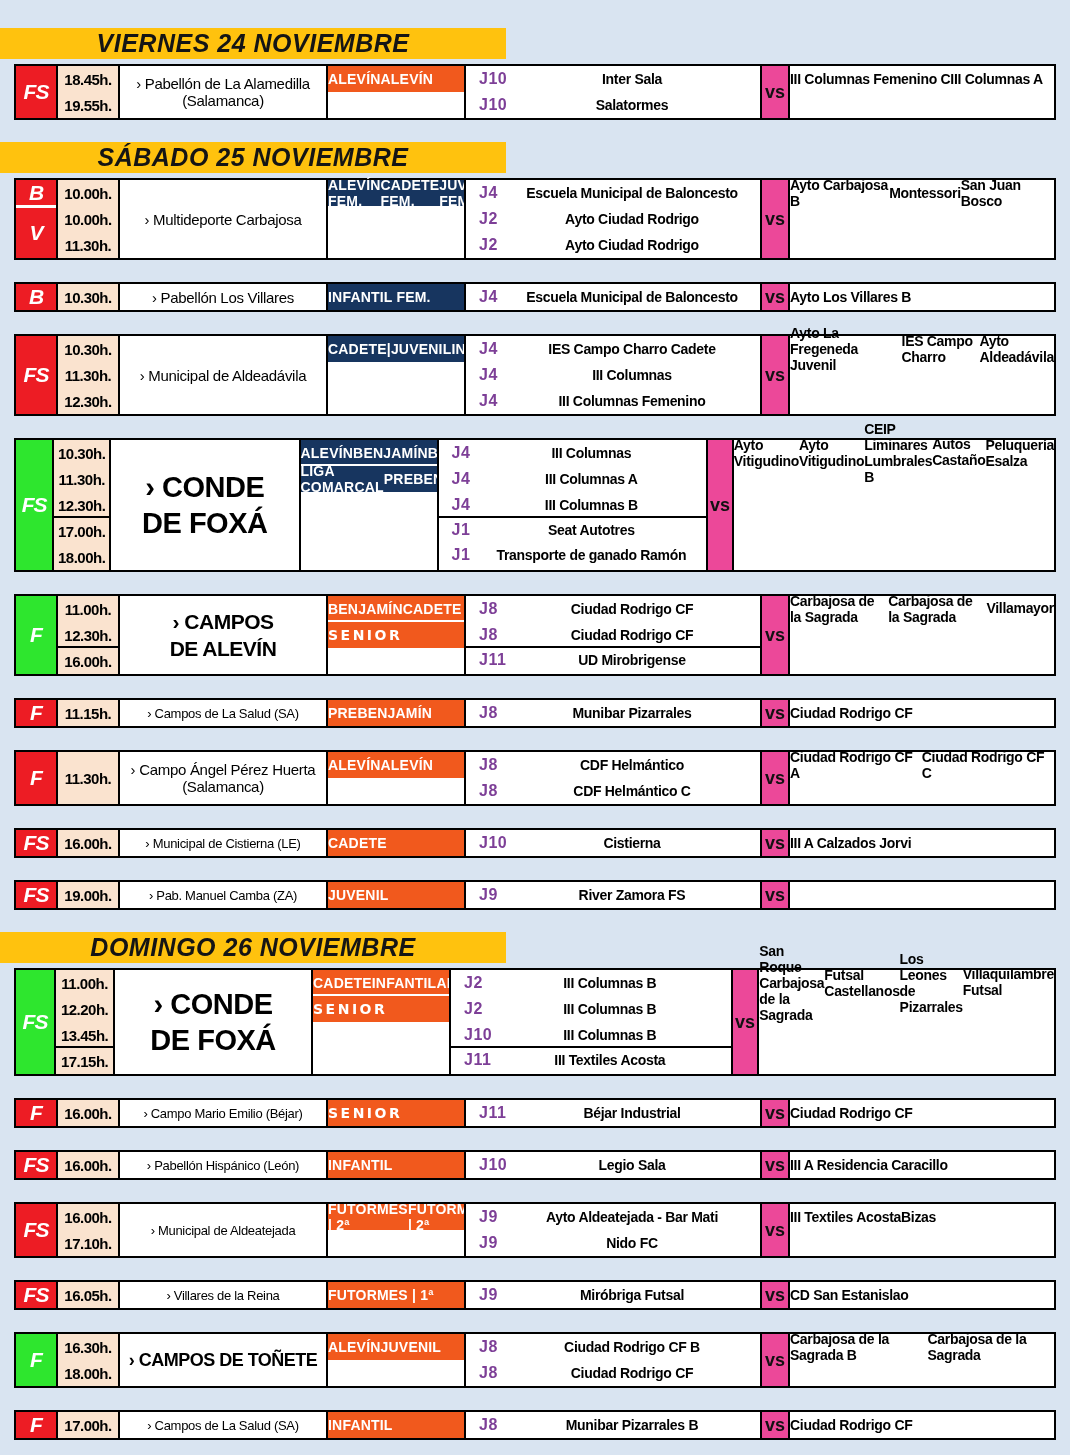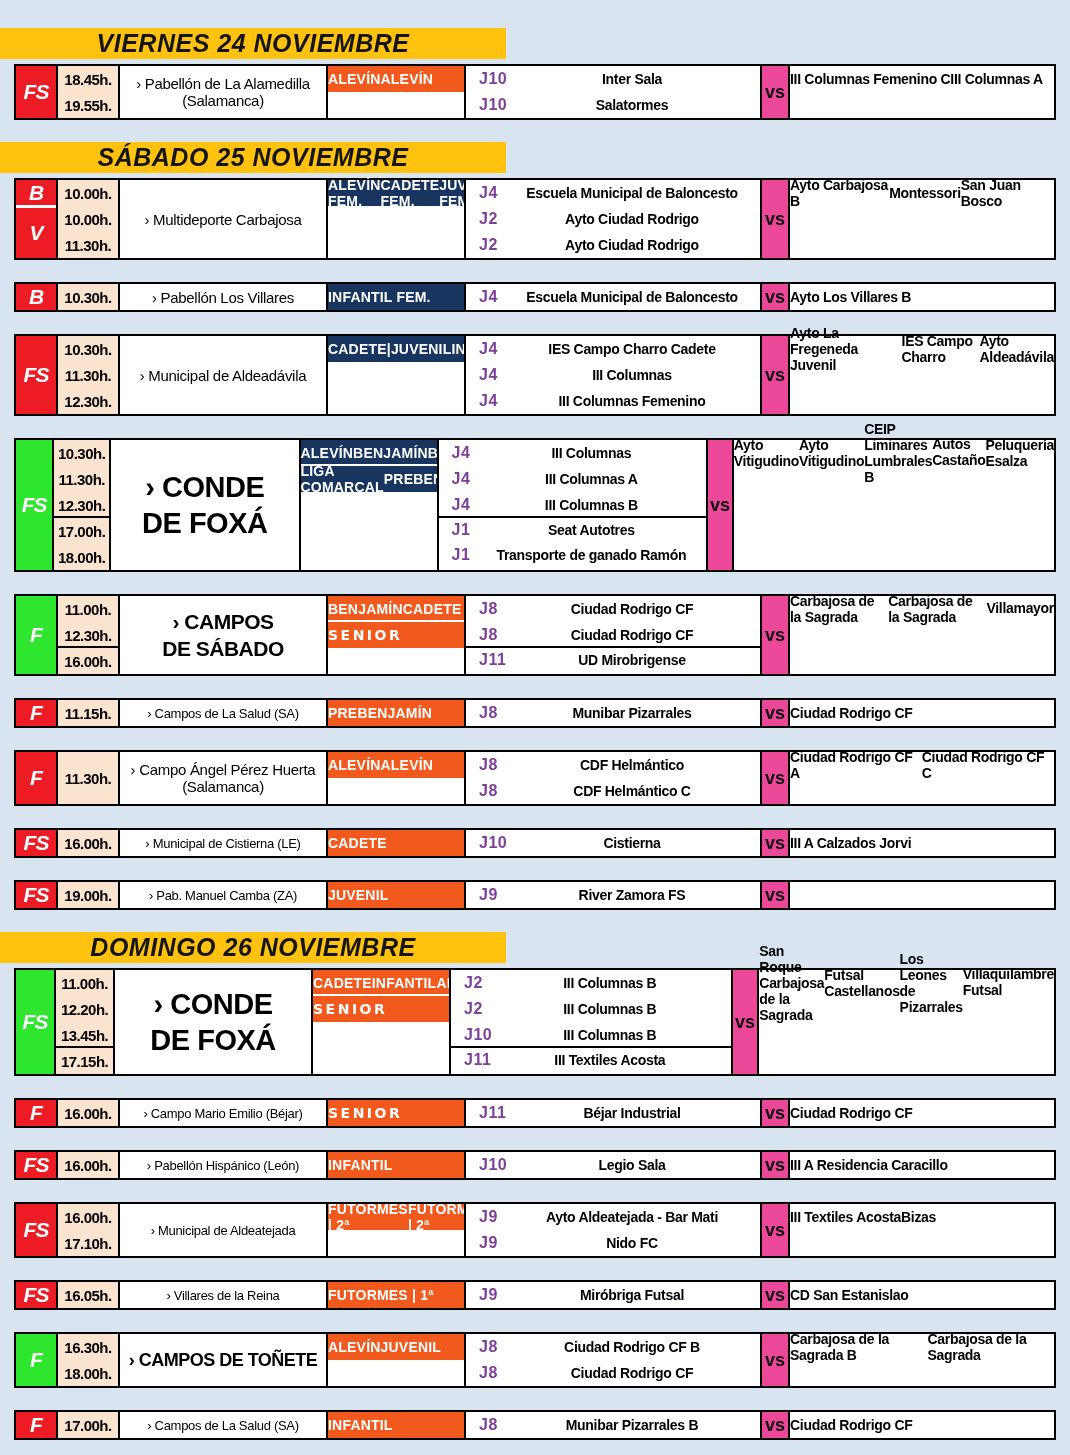--- a/index.html
+++ b/index.html
@@ -305,21 +305,21 @@
         <div class="ts">
           <div class="t">11.00h.</div>
           <div class="t">12.30h.</div>
         </div>
         <div class="ts">
           <div class="t">16.00h.</div>
         </div>
       </div>
       <div class="vn v-b2">
         <div>› CAMPOS</div>
-        <div>DE SÁBADO</div>
+        <div>DE ALEVÍN</div>
       </div>
       <div class="ct">
         <div class="cs orange">
           <div class="c">BENJAMÍN</div>
           <div class="c">CADETE</div>
         </div>
         <div class="cs orange">
           <div class="c sr">SENIOR</div>
         </div>
       </div>

